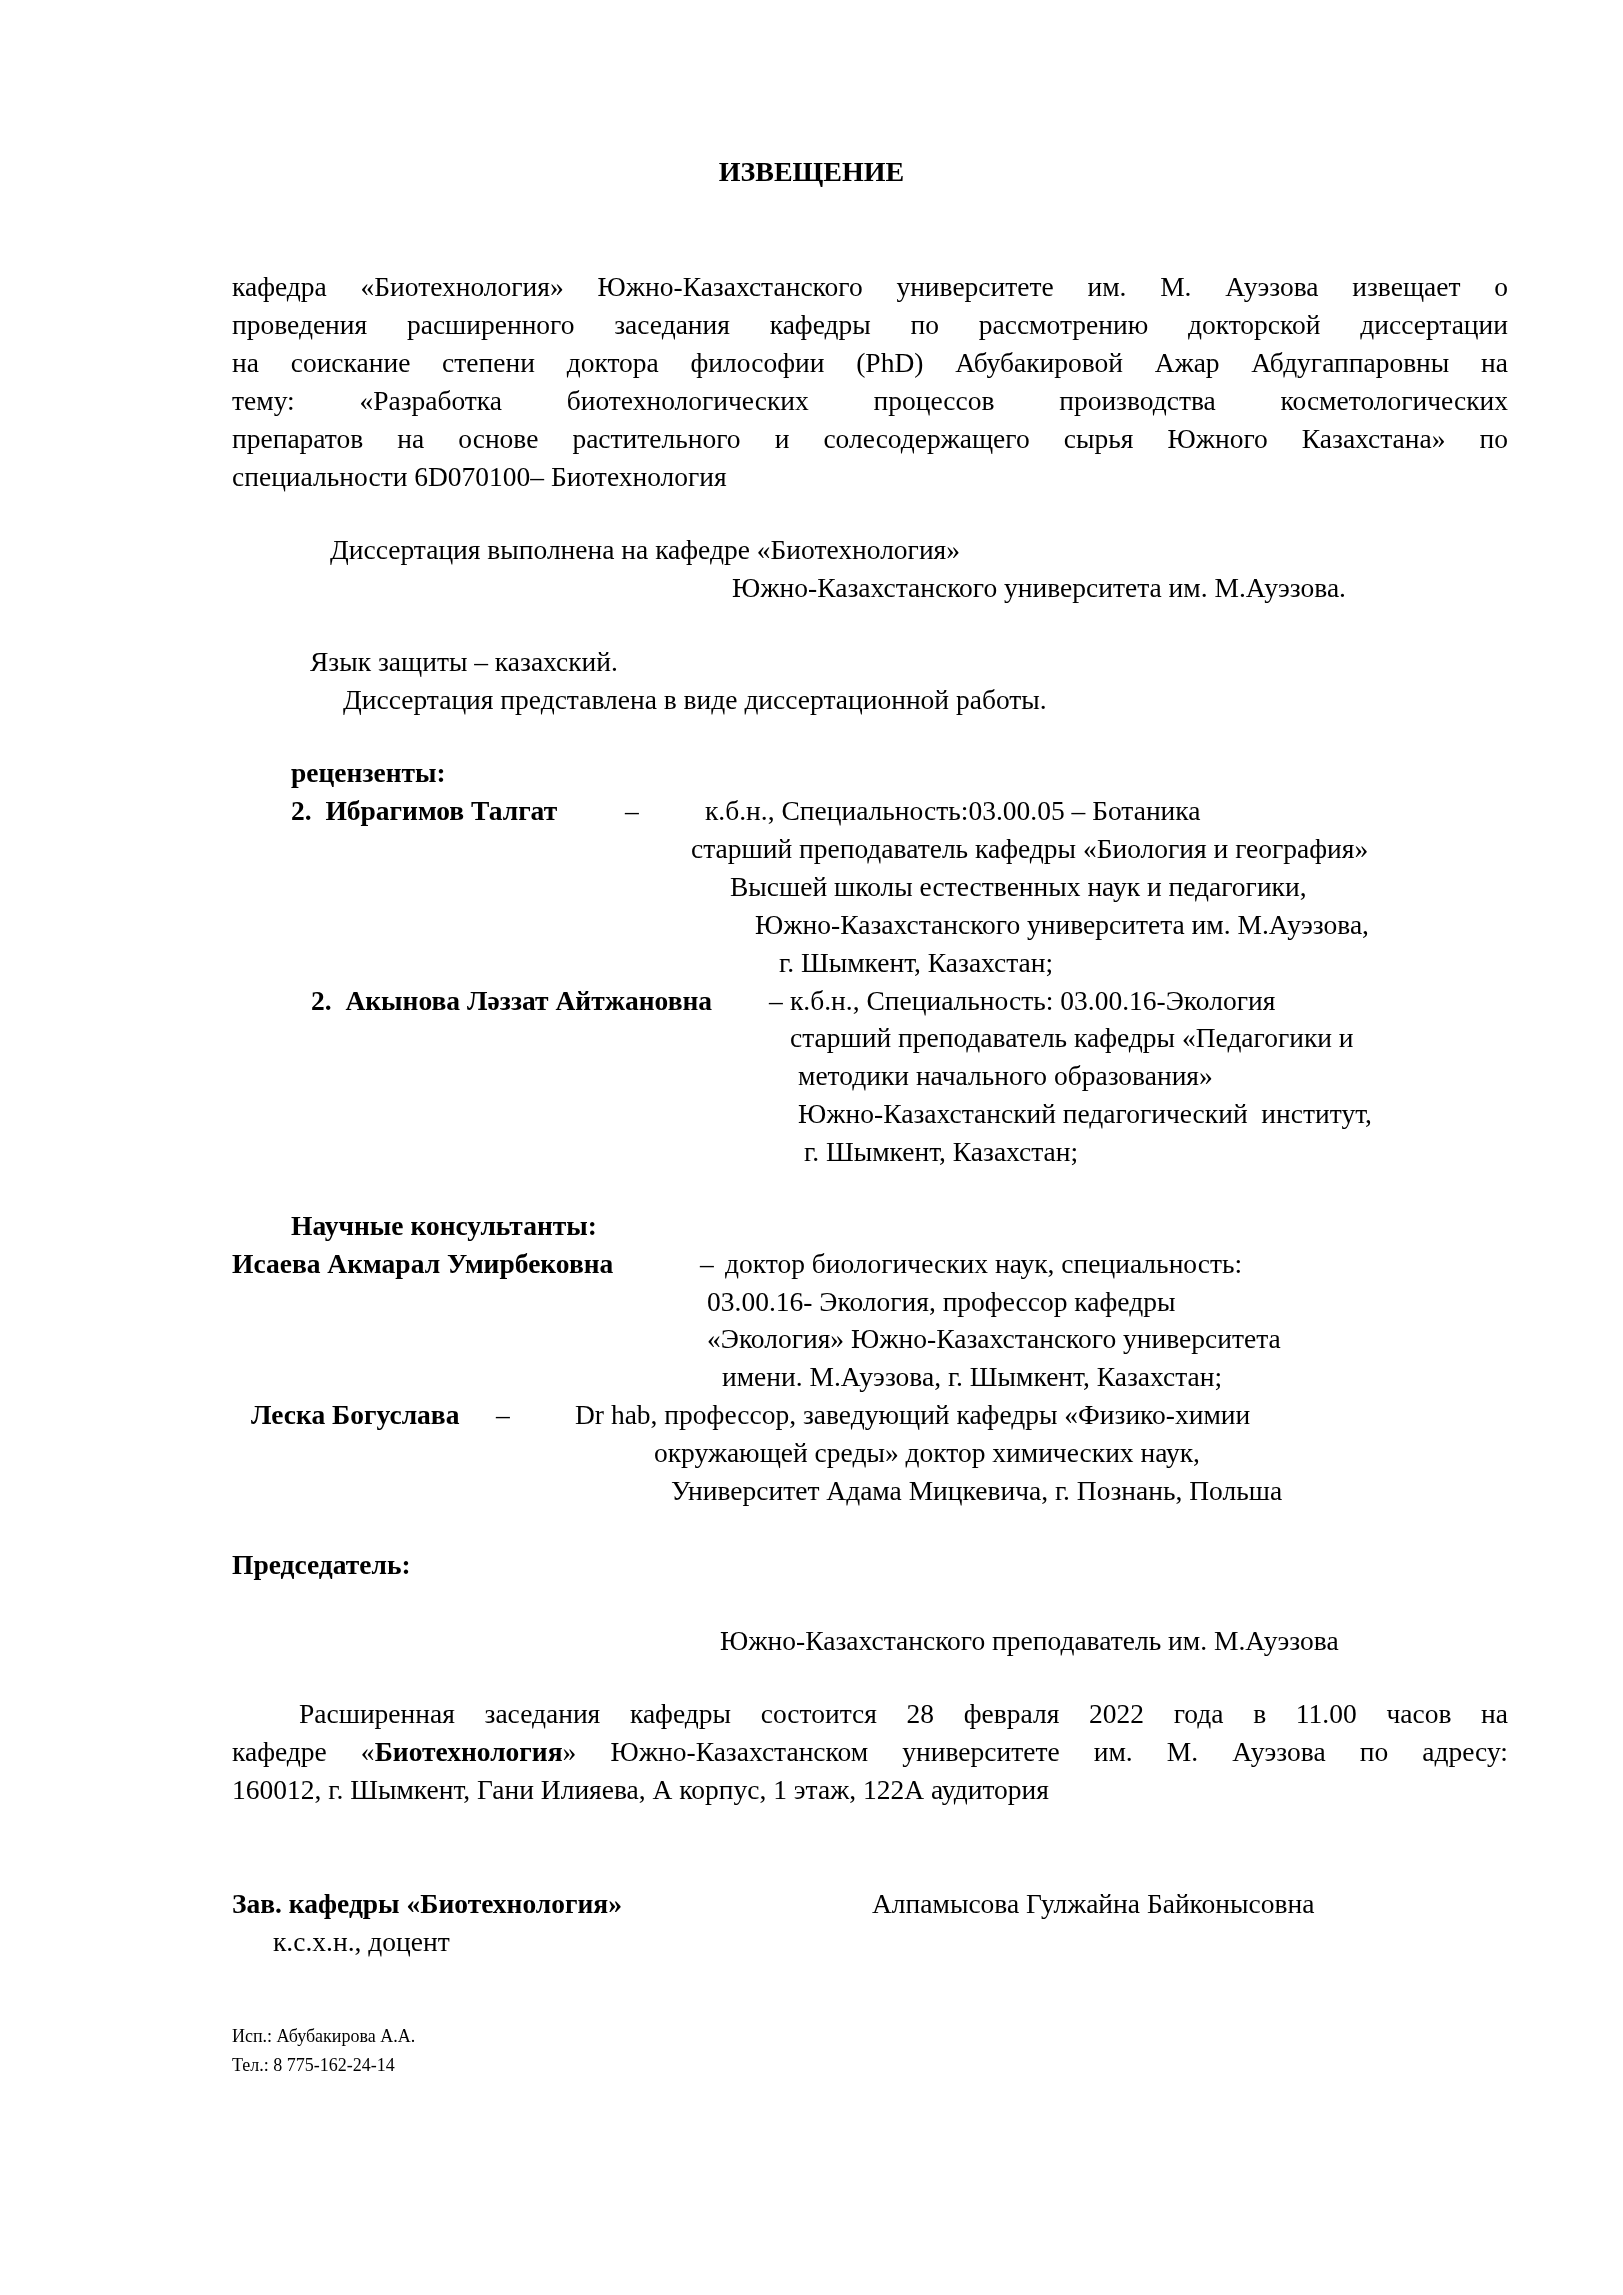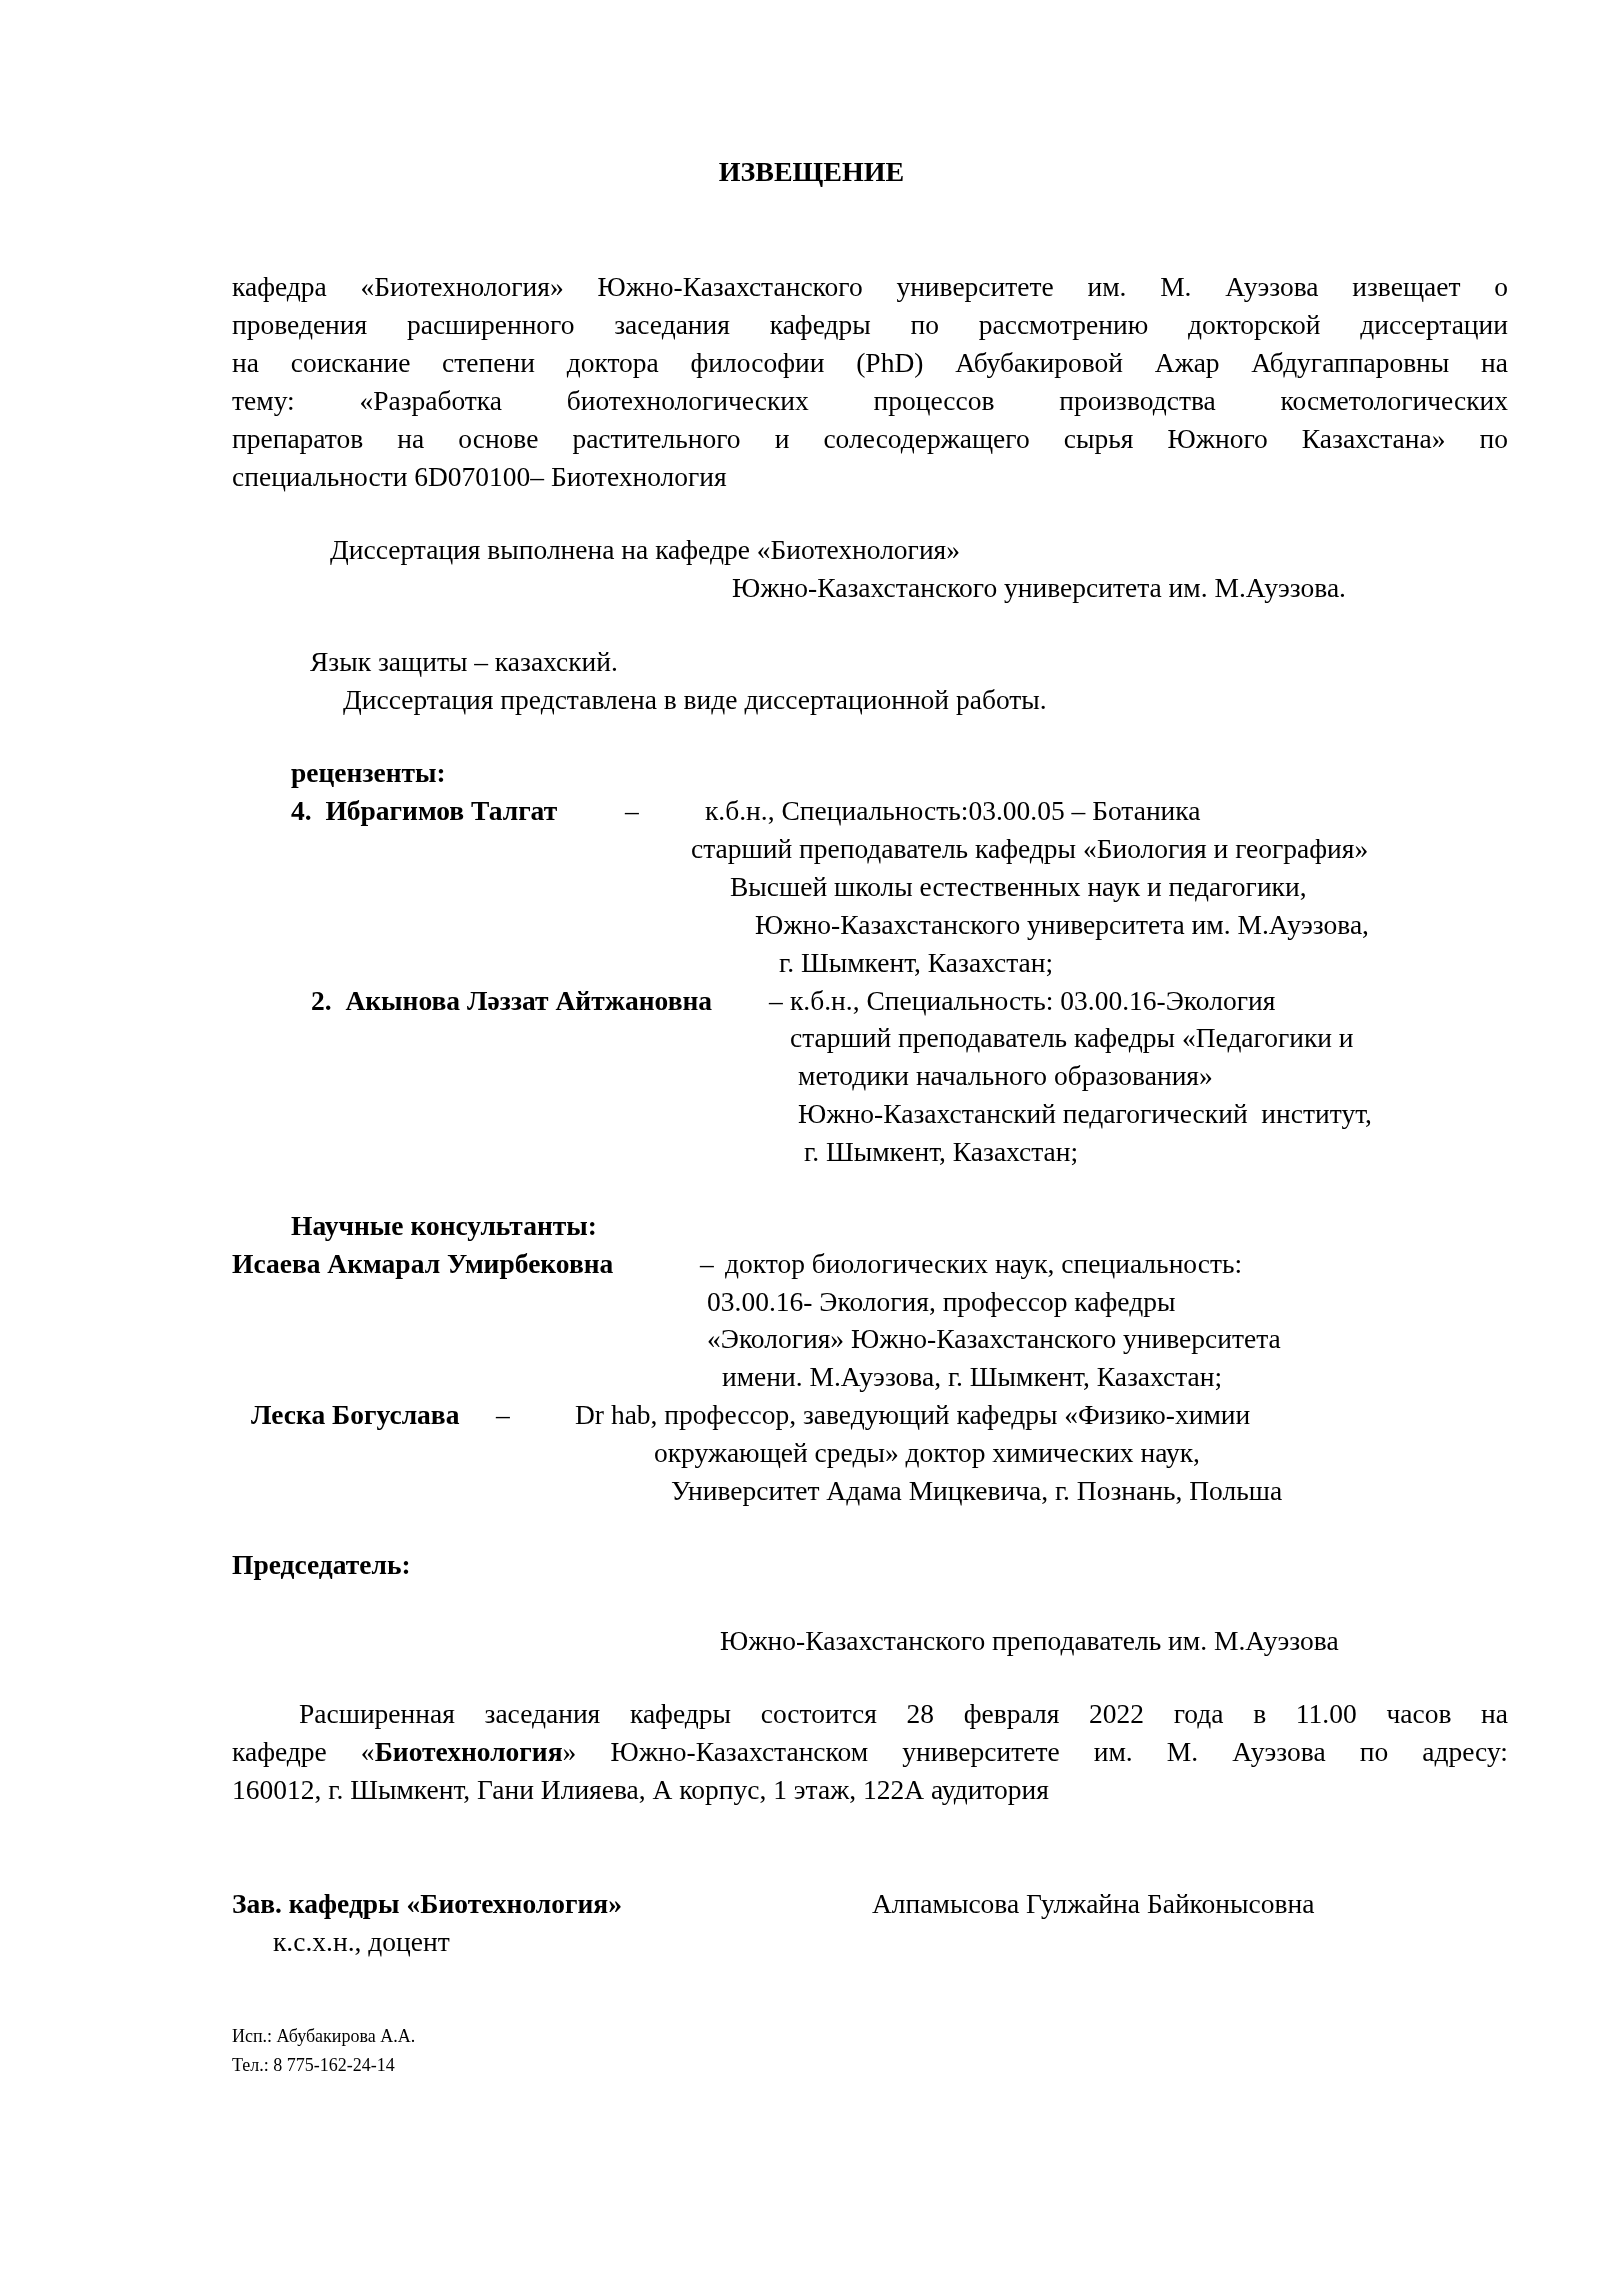--- a/index.html
+++ b/index.html
@@ -31,21 +31,21 @@
   <div class="just last" style="top:458px;">специальности 6D070100– Биотехнология</div>
 
   <div class="ln" style="left:330px; top:531px;">Диссертация выполнена на кафедре «Биотехнология»</div>
   <div class="ln" style="left:732px; top:569px;">Южно-Казахстанского университета им. М.Ауэзова.</div>
 
   <div class="ln" style="left:310px; top:643px;">Язык защиты – казахский.</div>
   <div class="ln" style="left:310px; top:681px;margin-left:33px;">Диссертация представлена в виде диссертационной работы.</div>
 
   <div class="ln b" style="left:291px; top:754px;">рецензенты:</div>
 
-  <div class="ln b" style="left:291px; top:792px;">4.  Ибрагимов Талгат</div>
+  <div class="ln b" style="left:291px; top:792px;">2.  Ибрагимов Талгат</div>
   <div class="ln" style="left:625px; top:792px;">–</div>
   <div class="ln" style="left:705px; top:792px;">к.б.н., Специальность:03.00.05 – Ботаника</div>
   <div class="ln" style="left:691px; top:830px;">старший преподаватель кафедры «Биология и география»</div>
   <div class="ln" style="left:730px; top:868px;">Высшей школы естественных наук и педагогики,</div>
   <div class="ln" style="left:755px; top:906px;">Южно-Казахстанского университета им. М.Ауэзова,</div>
   <div class="ln" style="left:779px; top:944px;">г. Шымкент, Казахстан;</div>
 
   <div class="ln b" style="left:291px; top:982px;margin-left:20px;">2.  Акынова Ләззат Айтжановна</div>
   <div class="ln" style="left:769px; top:982px;">–</div>
   <div class="ln" style="left:790px; top:982px;">к.б.н., Специальность: 03.00.16-Экология</div>

